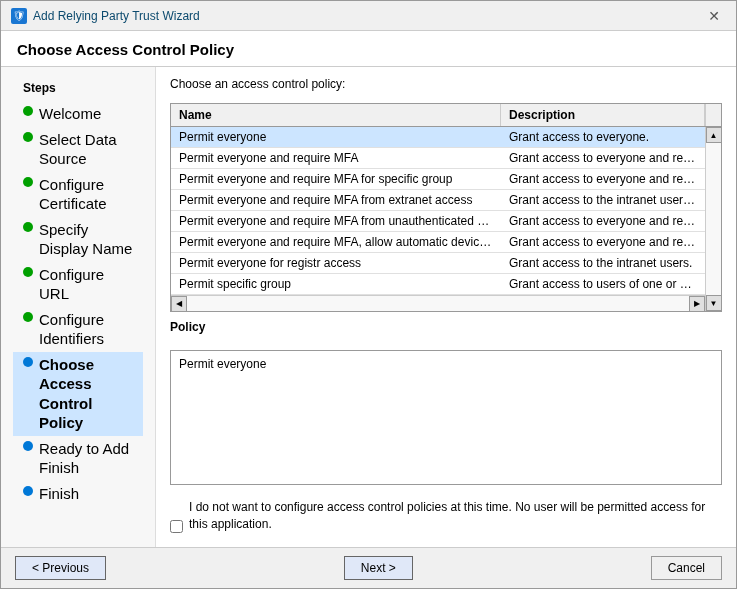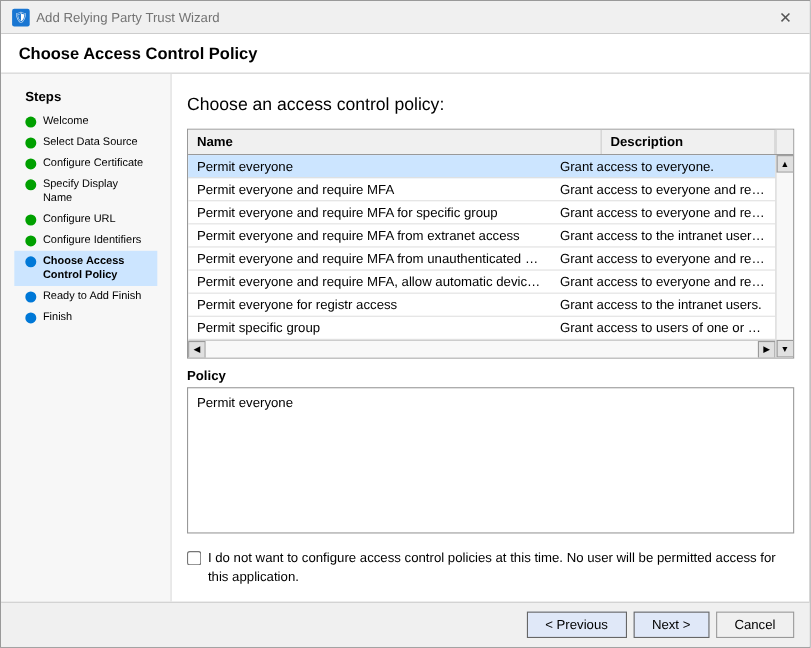--- a/index.html
+++ b/index.html
@@ -43,21 +43,21 @@
       background: #1976d2;
       border-radius: 2px;
       display: flex;
       align-items: center;
       justify-content: center;
       color: white;
       font-size: 10px;
     }
     .title-text {
       font-size: 12px;
-      color: #737373;
+      color: #0c4a6e;
       text-align: right;
     }
     .title-close {
       cursor: pointer;
       font-size: 14px;
       color: #555;
       padding: 2px 6px;
       border: none;
       background: none;
     }
@@ -101,53 +101,52 @@
     .sidebar-dot {
       width: 10px;
       height: 10px;
       border-radius: 50%;
       margin-top: 2px;
       flex-shrink: 0;
     }
     .dot-green { background: #00a000; }
     .dot-blue { background: #0078d7; }
     .sidebar-label {
-      font-size: 10px;
+      font-size: 15px;
       color: #000;
       line-height: 1.3;
     }
     .sidebar-item.active .sidebar-label {
       font-weight: 600;
     }
     .content-area {
       flex: 1;
       padding: 10px 14px;
       display: flex;
       flex-direction: column;
       gap: 8px;
       overflow: hidden;
     }
     .section-label {
-      font-size: 16px;
+      font-size: 12px;
       margin-bottom: 4px;
-      margin-top: 10px;
     }
     .table-header {
       display: flex;
       background: #f0f0f0;
       border-bottom: 1px solid #999;
     }
     .table-header-cell {
       padding: 4px 8px;
       font-size: 12px;
       font-weight: 600;
       border-right: 1px solid #ccc;
     }
     .table-header-cell:last-child { border-right: none; }
-    .col-name { width: 376px; flex-shrink: 0; }
+    .col-name { width: 330px; flex-shrink: 0; }
     .col-desc { flex: 1; }
     .table-row {
       display: flex;
       border-bottom: 1px solid #e0e0e0;
       cursor: default;
     }
     .table-row.selected { background: #cce5ff; }
     .table-cell {
       padding: 3px 8px;
       font-size: 12px;
@@ -159,51 +158,51 @@
     .table-cell.col-desc { flex: 1; }
     .policy-section {
       flex: 1;
       display: flex;
       flex-direction: column;
       min-height: 0;
     }
     .policy-label {
       font-size: 12px;
       font-weight: 600;
-      margin-bottom: 4px;
+      margin-bottom: 16px;
     }
     .policy-box {
       border: 1px solid #999;
       flex: 1;
       padding: 6px 8px;
       font-size: 12px;
       min-height: 80px;
       max-height: 180px;
       overflow-y: auto;
     }
     .checkbox-row {
       display: flex;
-      align-items: flex-start;
+      align-items: flex-end;
       gap: 6px;
       padding: 6px 0 4px;
       flex-shrink: 0;
     }
     .checkbox-row input[type="checkbox"] {
       margin-top: 2px;
       flex-shrink: 0;
     }
     .checkbox-label {
       font-size: 12px;
       line-height: 1.4;
     }
     .footer {
       border-top: 1px solid #ccc;
       padding: 8px 14px;
       display: flex;
-      justify-content: flex-end;
+      justify-content: space-between;
       gap: 6px;
       background: #f0f0f0;
       flex-shrink: 0;
     }
     .btn {
       padding: 4px 16px;
       font-size: 12px;
       border: 1px solid #999;
       background: #f0f0f0;
       cursor: pointer;

